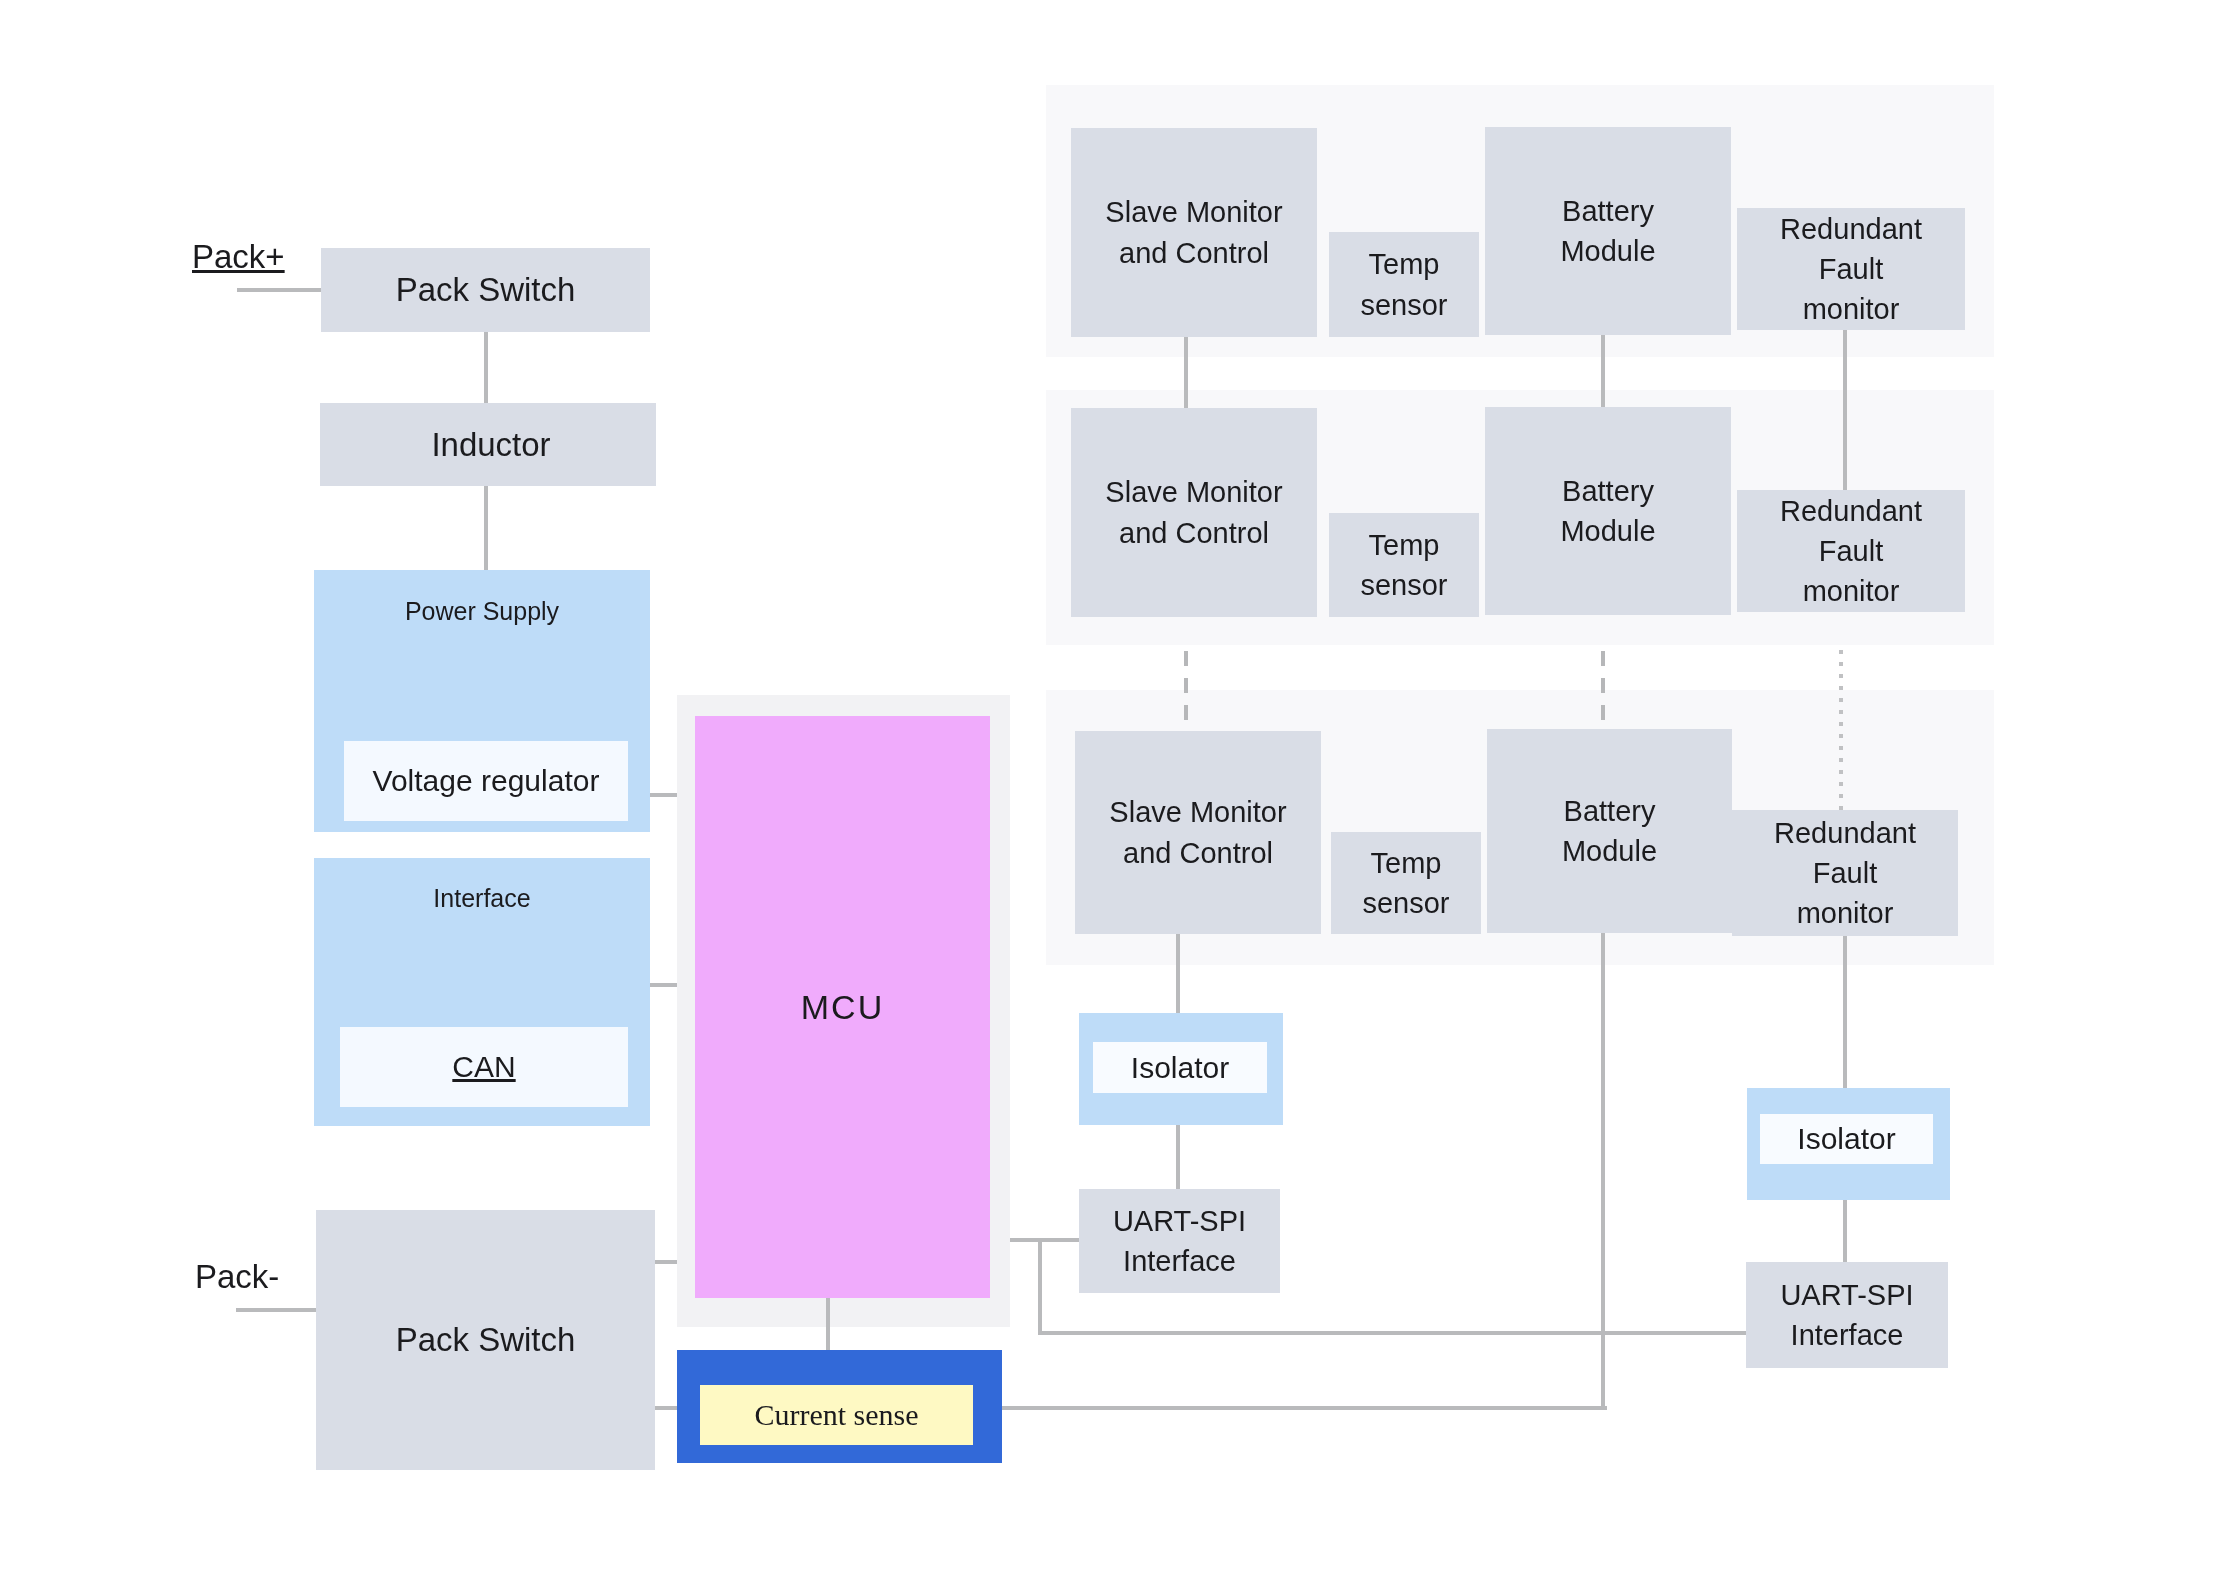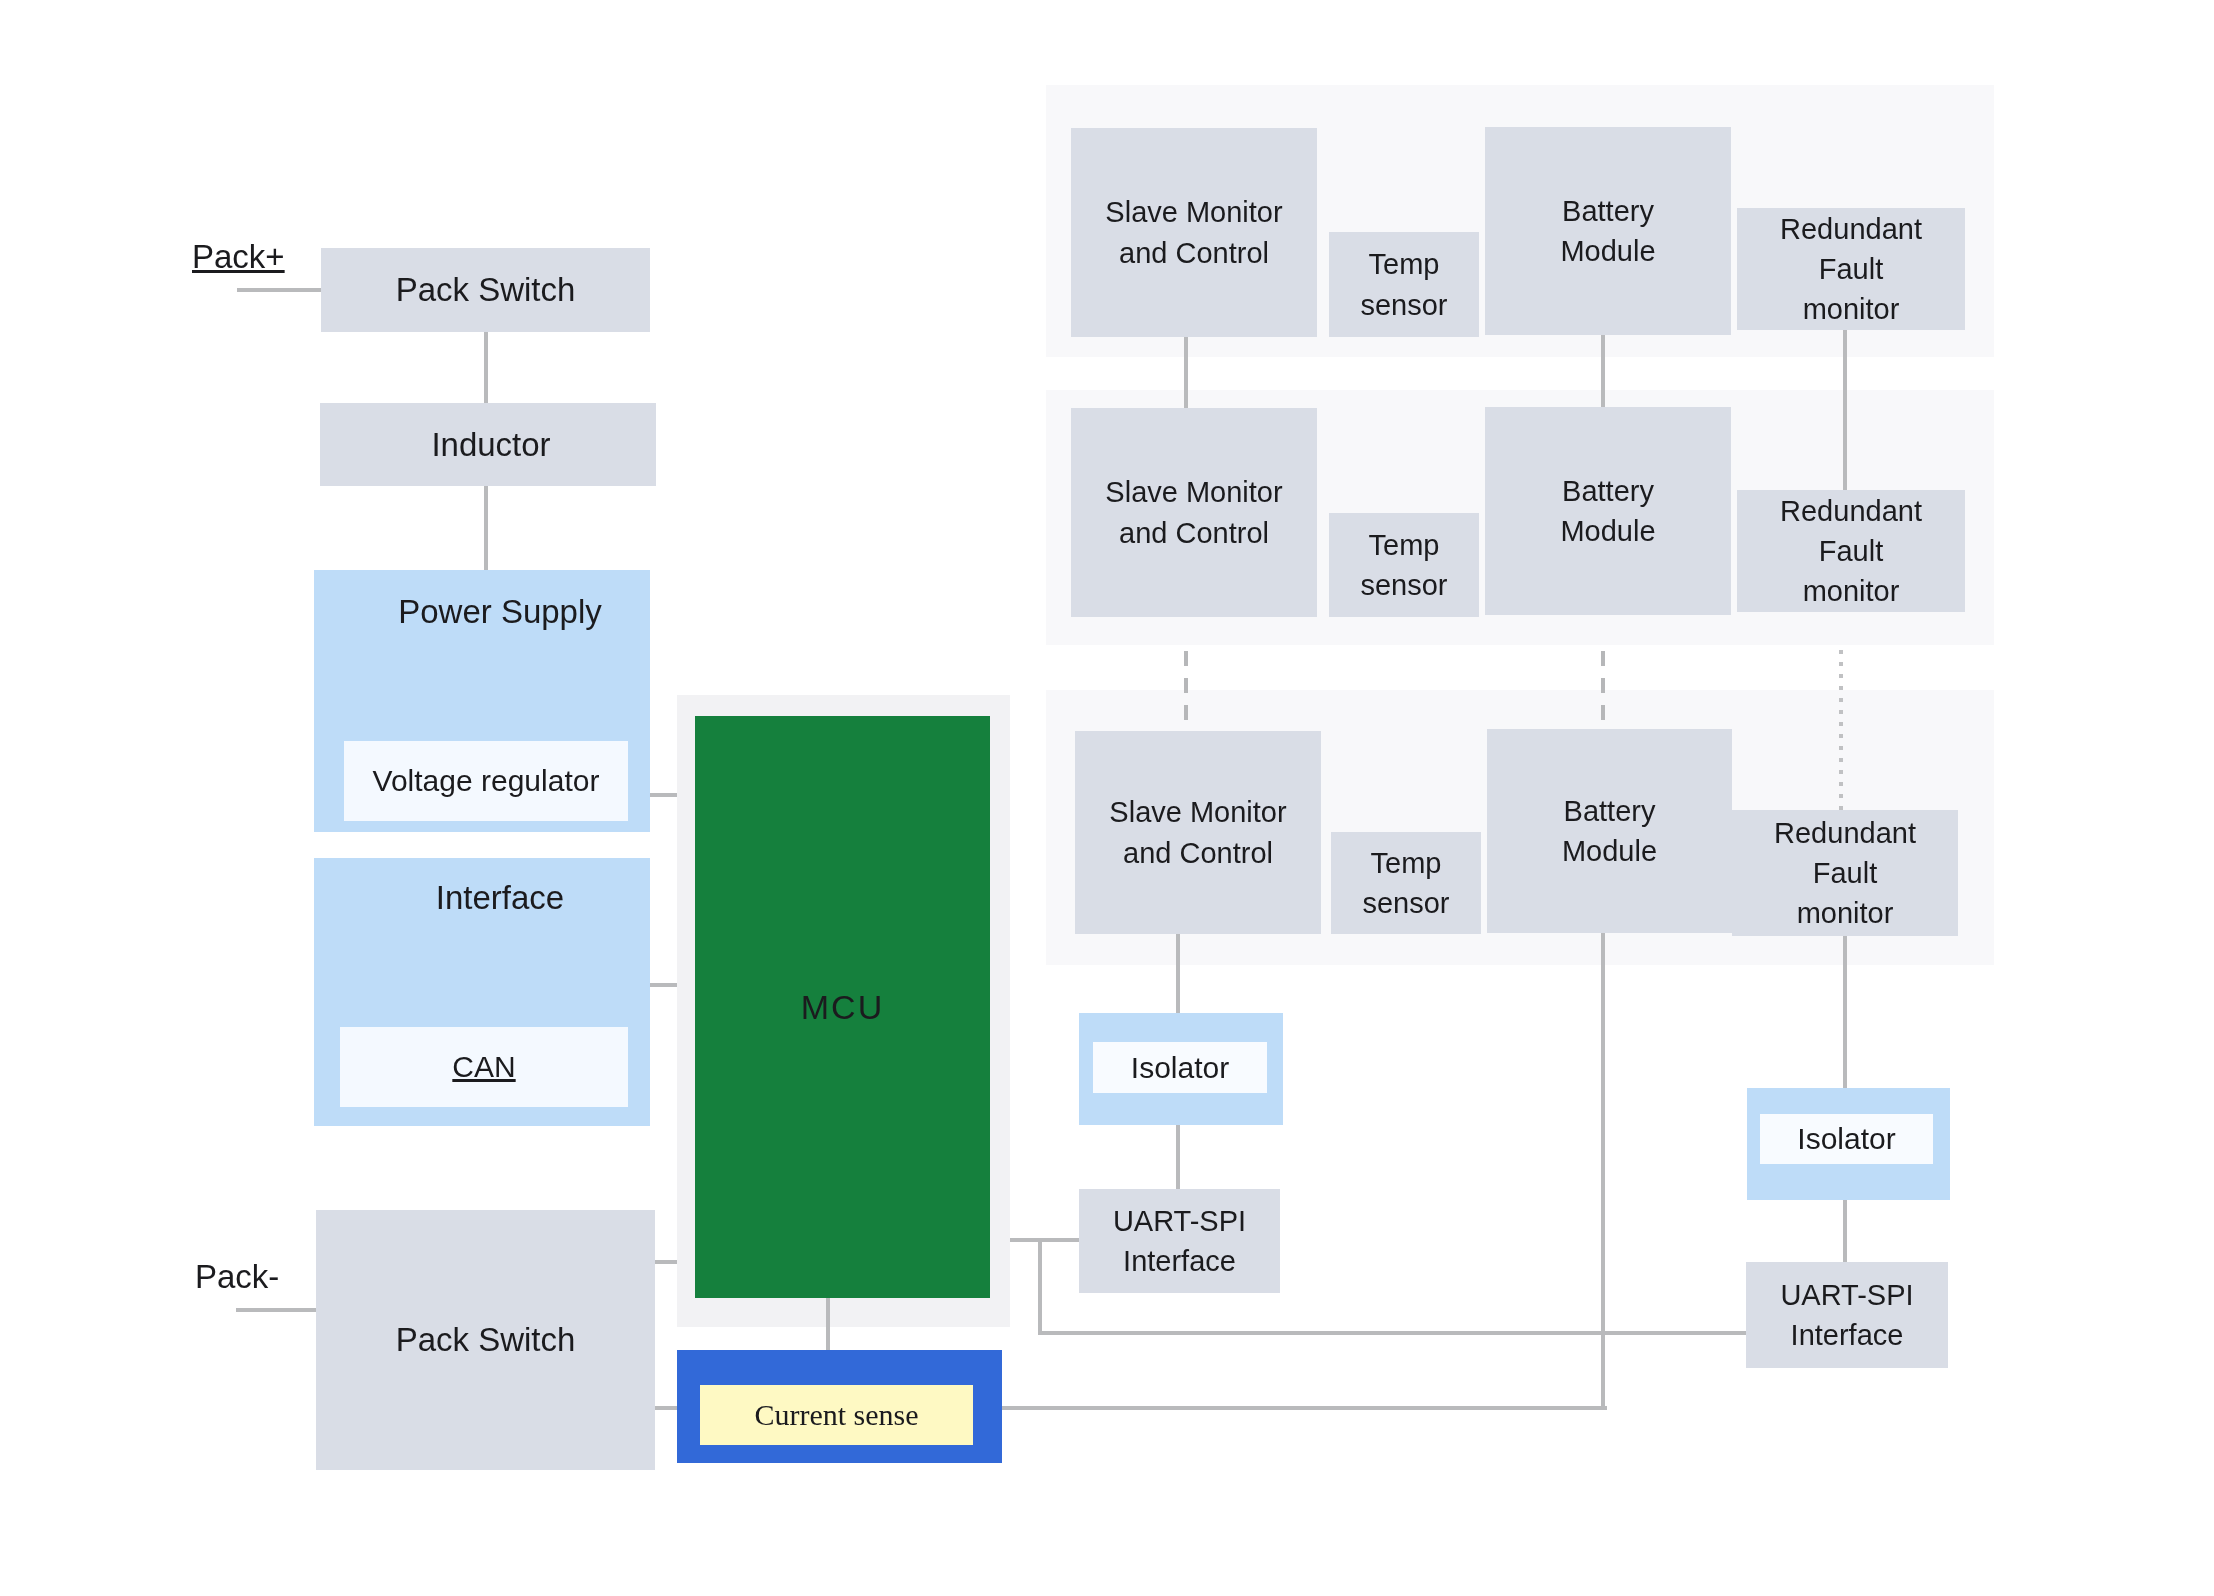--- a/index.html
+++ b/index.html
@@ -14,33 +14,33 @@
     position:absolute;background:#d9dde6;display:flex;align-items:center;justify-content:center;
     text-align:center;white-space:pre-line;font-size:29px;line-height:1.38;
   }
   .node.big{font-size:33px;}
   .inner{
     position:absolute;background:#f4f9ff;display:flex;align-items:center;justify-content:center;
     text-align:center;font-size:30px;
   }
   .group-title{
     position:absolute;display:flex;align-items:center;justify-content:center;
-    font-size:33px;text-align:center;padding-left:18px;
+    font-size:25px;text-align:center;
   }
   .free-label{position:absolute;font-size:33px;}
   .hline,.vline{position:absolute;background:#b9babc;}
   .dash-v{position:absolute;width:4px;background:repeating-linear-gradient(to bottom,#b6b7b9 0 15px,transparent 15px 27px);}
   .dot-v{position:absolute;width:4px;background:repeating-linear-gradient(to bottom,#c0c1c3 0 4px,transparent 4px 12px);}
   .cs-outer{position:absolute;background:#3269d8;}
   .cs-inner{
     position:absolute;background:#fef9c3;display:flex;align-items:center;justify-content:center;
     font-size:30px;text-align:center;font-family:Liberation Serif, serif;
   }
   .mcu-box{
-    position:absolute;background:#15803d;display:flex;align-items:center;justify-content:center;
+    position:absolute;background:#f0abfc;display:flex;align-items:center;justify-content:center;
     font-size:34px;letter-spacing:2px;
   }
 </style>
 </head>
 <body>
 
 <div class="canvas">
 
   <div class="group" style="left:1046px;top:85px;width:948px;height:272px;"></div>
   <div class="group" style="left:1046px;top:390px;width:948px;height:255px;"></div>

